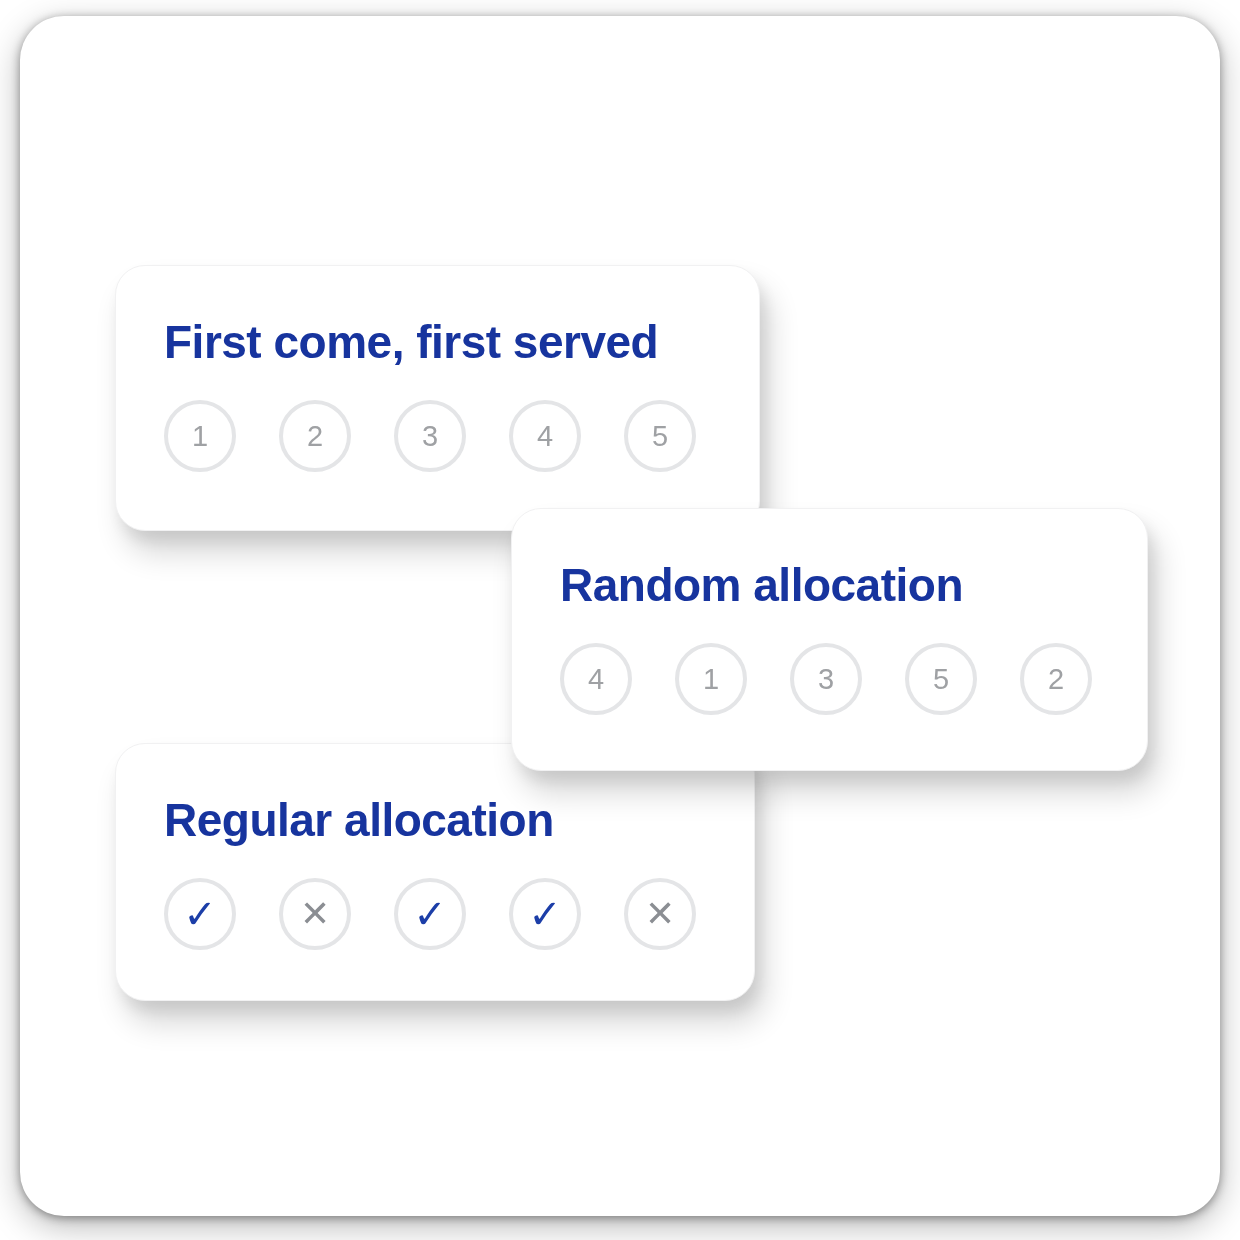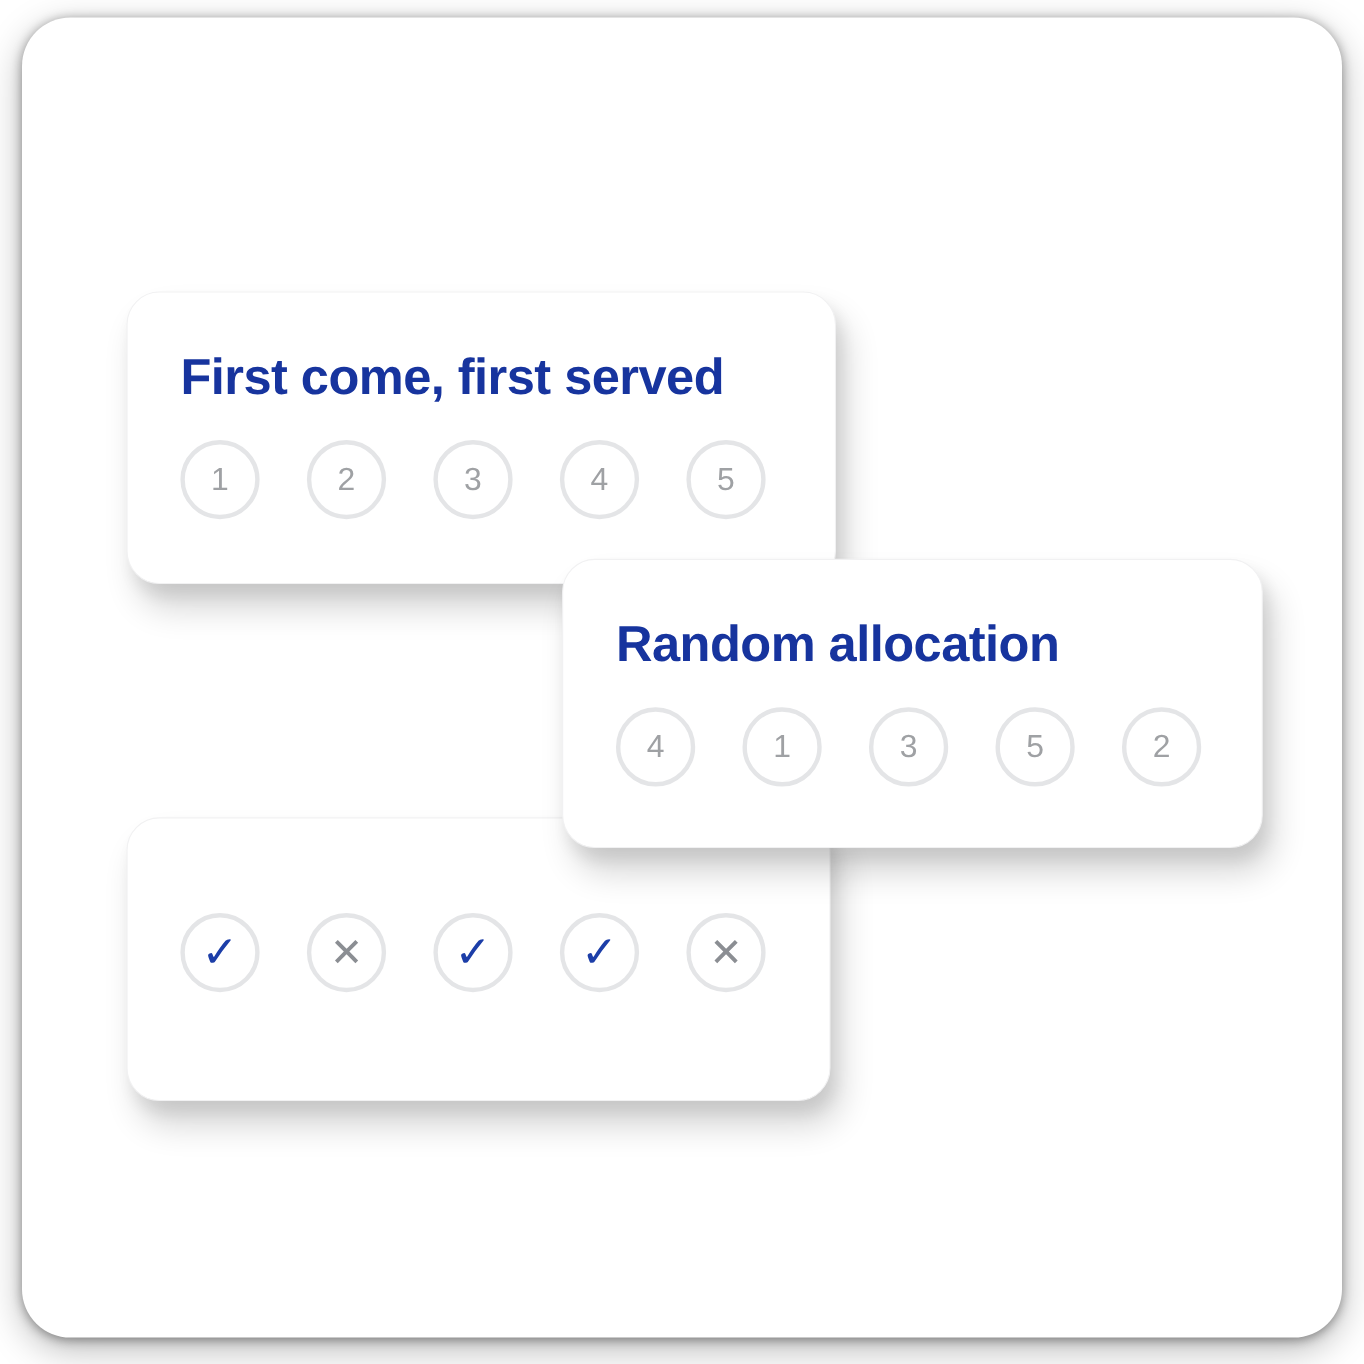--- a/index.html
+++ b/index.html
@@ -128,20 +128,21 @@
       <div class="token number">
         <span class="glyph">5</span>
       </div>
       <div class="token number">
         <span class="glyph">2</span>
       </div>
     </div>
   </div>
 
   <div class="card card-3">
+    <h2 class="card-title">Regular allocation</h2>
     <div class="token-row">
       <div class="token check">
         <span class="glyph">✓</span>
       </div>
       <div class="token cross">
         <span class="glyph">✕</span>
       </div>
       <div class="token check">
         <span class="glyph">✓</span>
       </div>

